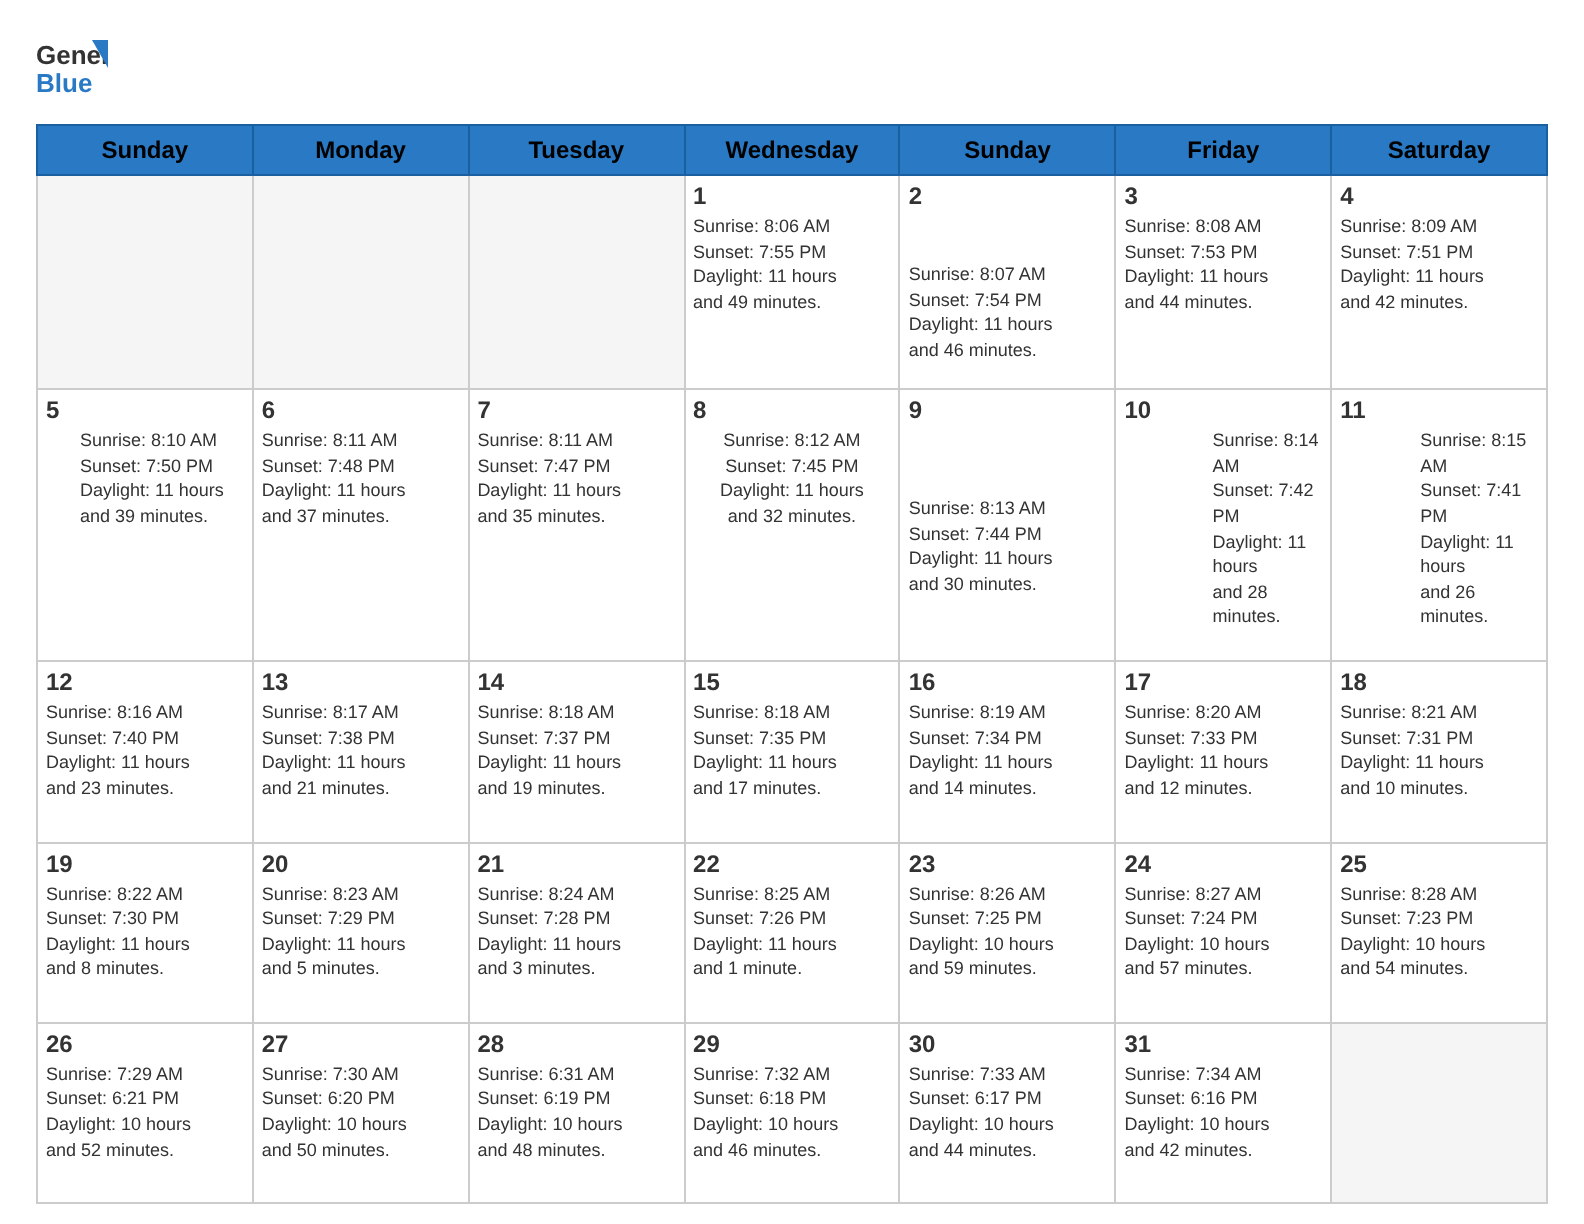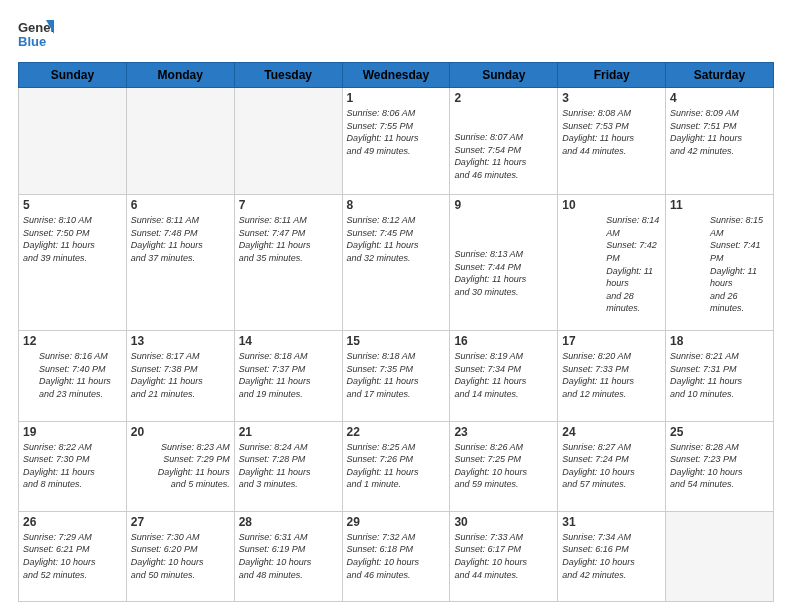--- a/index.html
+++ b/index.html
@@ -76,21 +76,20 @@
     .day-num {
       font-size: 12px;
       font-weight: bold;
       margin-bottom: 2px;
       display: block;
     }
     .day-info {
       font-size: 9px;
       line-height: 1.4;
       color: #333;
-      font-style: italic;
     }
   </style>
 </head>
 <body>
 
 <div class="page">
   <div class="header">
     <div class="logo">
       <svg class="logo-icon" viewBox="0 0 36 36" xmlns="http://www.w3.org/2000/svg">
         <text x="0" y="16" font-size="13" font-weight="bold" fill="#333" font-family="Arial">General</text>
@@ -146,42 +145,42 @@
             <span class="day-num">4</span>
             <div class="day-info" style="white-space: pre-line;">Sunrise: 8:09 AM
 Sunset: 7:51 PM
 Daylight: 11 hours
 and 42 minutes.</div>
           </td>
         </tr>
         <tr>
           <td>
             <span class="day-num">5</span>
-            <div class="day-info" style="white-space: pre-line;">Sunrise: 8:10 AM
+            <div class="day-info" style="white-space: pre-line; margin-left: 17px;">Sunrise: 8:10 AM
 Sunset: 7:50 PM
 Daylight: 11 hours
 and 39 minutes.</div>
           </td>
           <td>
             <span class="day-num">6</span>
             <div class="day-info" style="white-space: pre-line;">Sunrise: 8:11 AM
 Sunset: 7:48 PM
 Daylight: 11 hours
 and 37 minutes.</div>
           </td>
           <td>
             <span class="day-num">7</span>
             <div class="day-info" style="white-space: pre-line;">Sunrise: 8:11 AM
 Sunset: 7:47 PM
 Daylight: 11 hours
 and 35 minutes.</div>
           </td>
           <td>
             <span class="day-num">8</span>
-            <div class="day-info" style="white-space: pre-line;">Sunrise: 8:12 AM
+            <div class="day-info" style="white-space: pre-line; text-align: center;">Sunrise: 8:12 AM
 Sunset: 7:45 PM
 Daylight: 11 hours
 and 32 minutes.</div>
           </td>
           <td>
             <span class="day-num">9</span>
             <div class="day-info" style="white-space: pre-line; margin-top: 36px;">Sunrise: 8:13 AM
 Sunset: 7:44 PM
 Daylight: 11 hours
 and 30 minutes.</div>
@@ -197,21 +196,21 @@
             <span class="day-num">11</span>
             <div class="day-info" style="white-space: pre-line; margin-left: 40px;">Sunrise: 8:15 AM
 Sunset: 7:41 PM
 Daylight: 11 hours
 and 26 minutes.</div>
           </td>
         </tr>
         <tr>
           <td>
             <span class="day-num">12</span>
-            <div class="day-info" style="white-space: pre-line; margin-left: 16px;">Sunrise: 8:16 AM
+            <div class="day-info" style="white-space: pre-line;">Sunrise: 8:16 AM
 Sunset: 7:40 PM
 Daylight: 11 hours
 and 23 minutes.</div>
           </td>
           <td>
             <span class="day-num">13</span>
             <div class="day-info" style="white-space: pre-line;">Sunrise: 8:17 AM
 Sunset: 7:38 PM
 Daylight: 11 hours
 and 21 minutes.</div>
@@ -255,21 +254,21 @@
         <tr>
           <td>
             <span class="day-num">19</span>
             <div class="day-info" style="white-space: pre-line;">Sunrise: 8:22 AM
 Sunset: 7:30 PM
 Daylight: 11 hours
 and 8 minutes.</div>
           </td>
           <td>
             <span class="day-num">20</span>
-            <div class="day-info" style="white-space: pre-line; text-align: right;">Sunrise: 8:23 AM
+            <div class="day-info" style="white-space: pre-line;">Sunrise: 8:23 AM
 Sunset: 7:29 PM
 Daylight: 11 hours
 and 5 minutes.</div>
           </td>
           <td>
             <span class="day-num">21</span>
             <div class="day-info" style="white-space: pre-line;">Sunrise: 8:24 AM
 Sunset: 7:28 PM
 Daylight: 11 hours
 and 3 minutes.</div>

